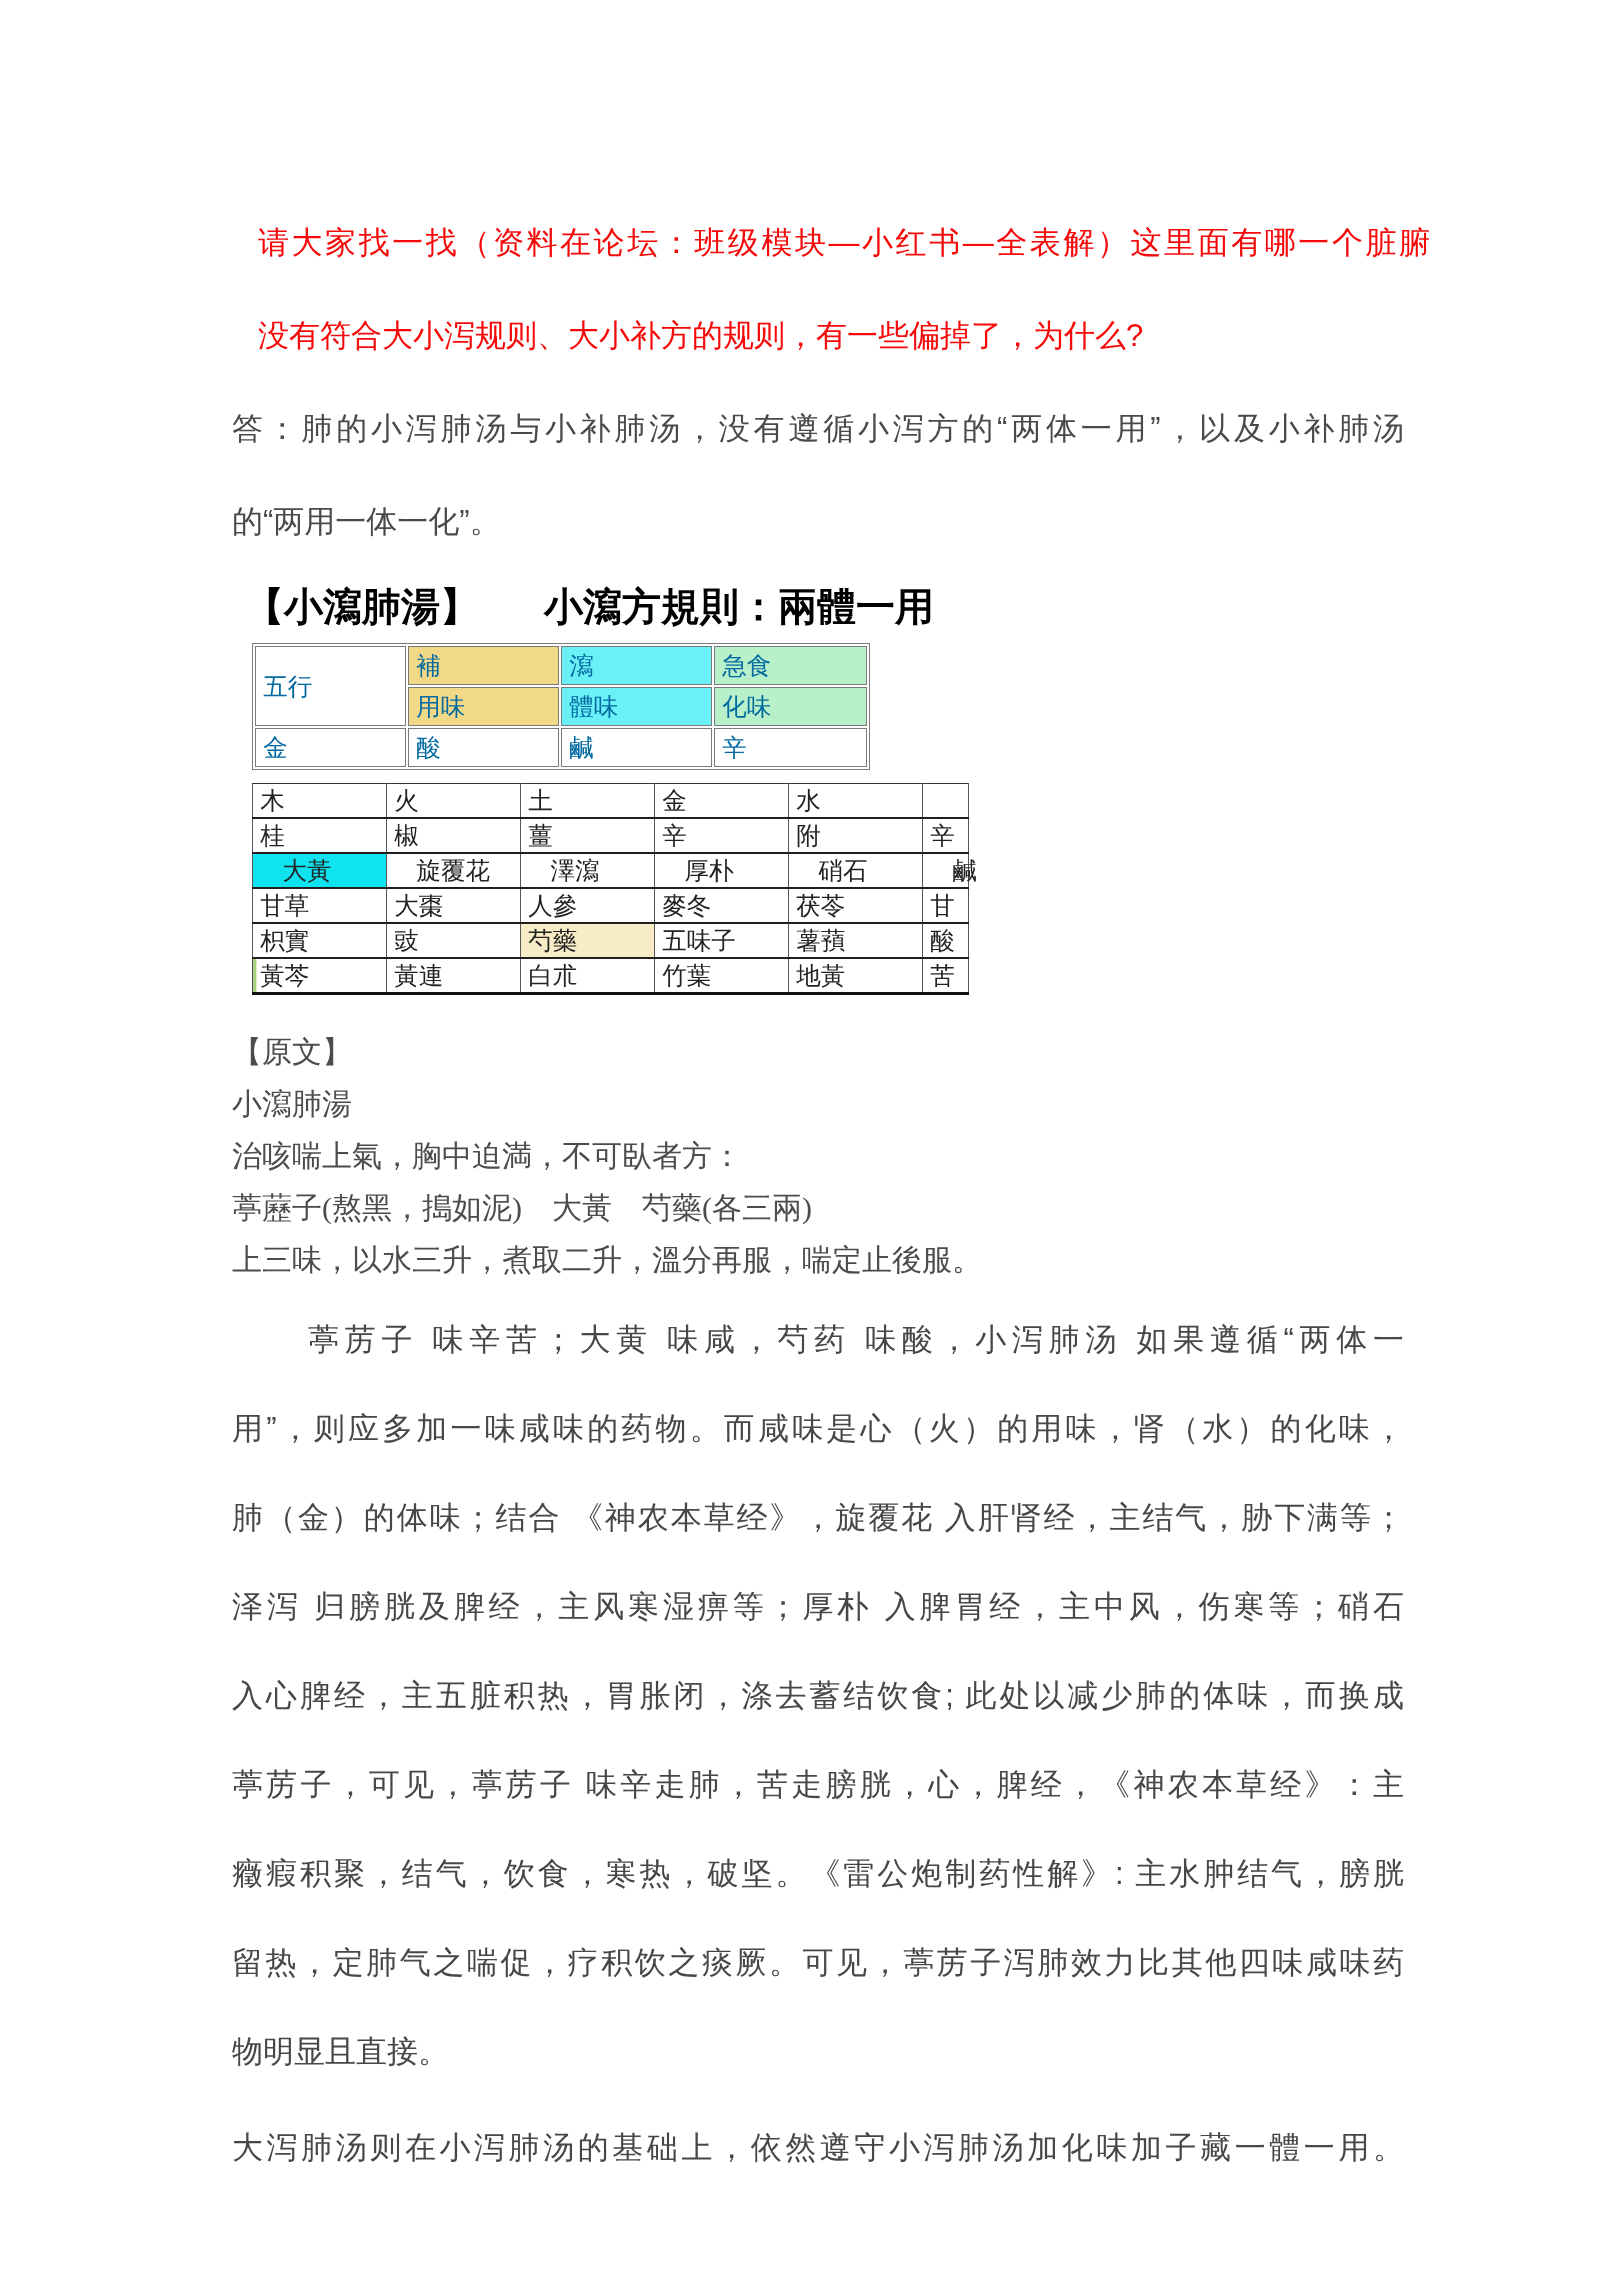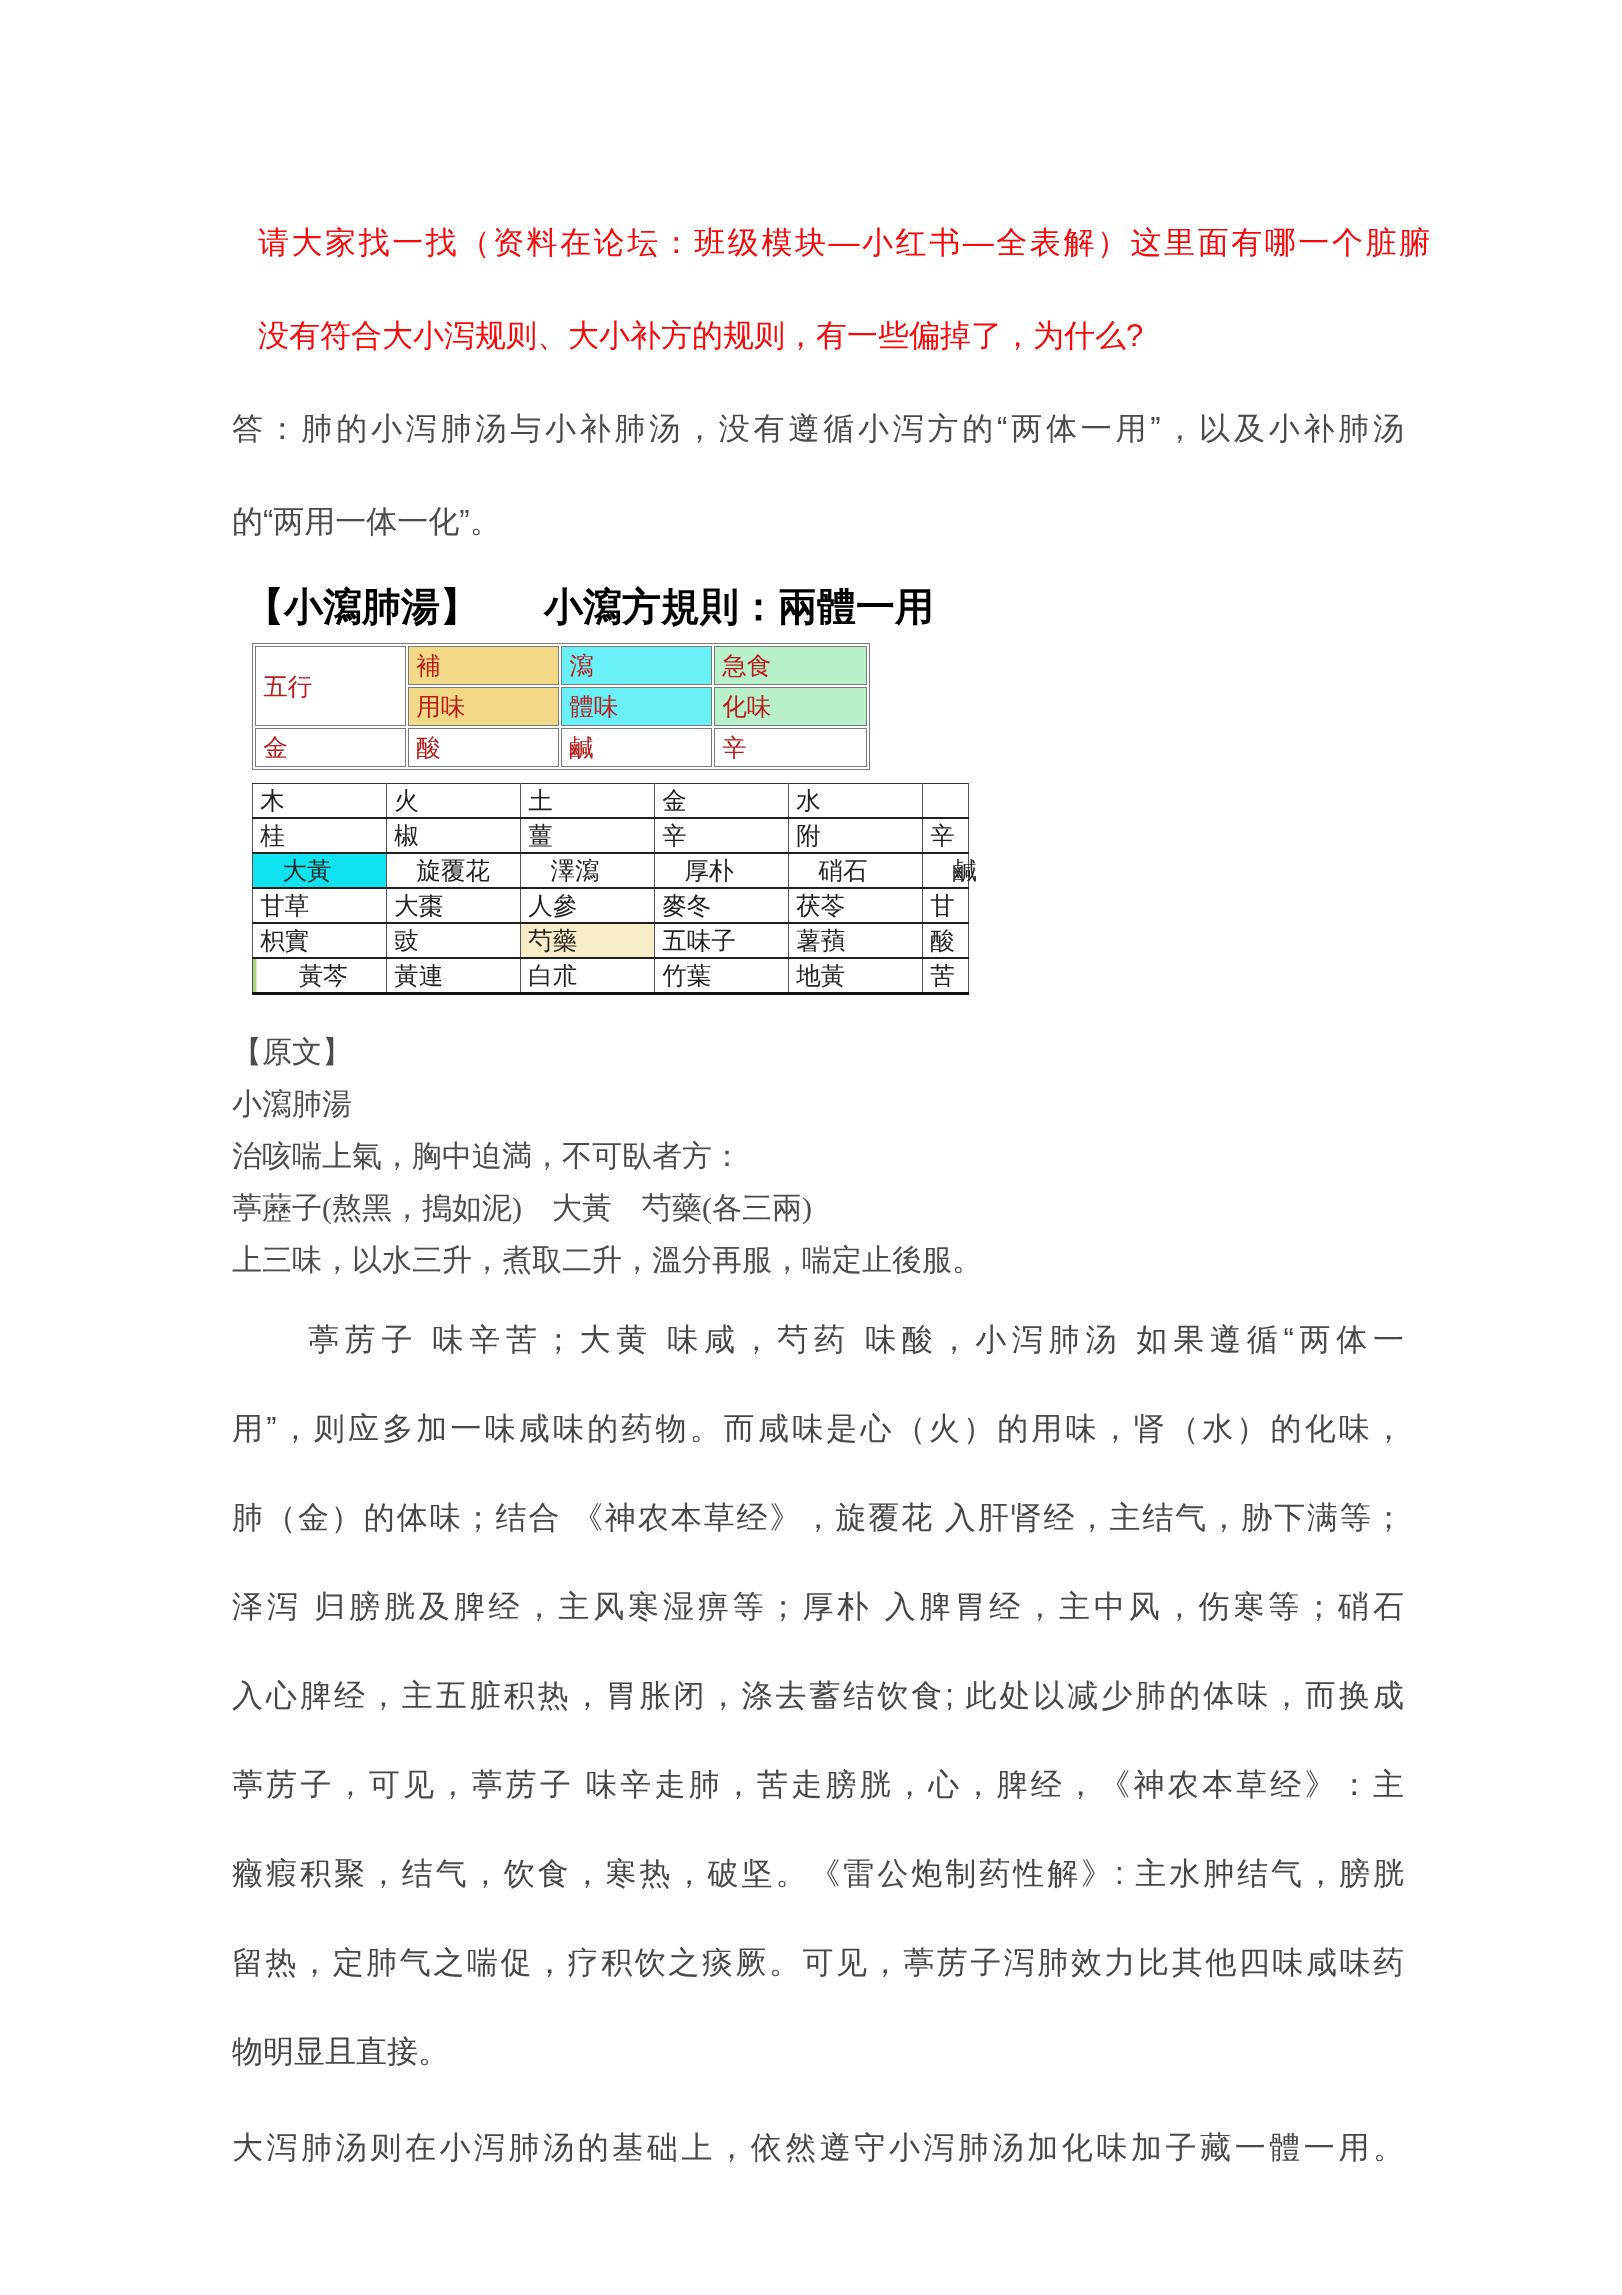--- a/index.html
+++ b/index.html
@@ -23,34 +23,34 @@
 
   
   .heading{margin-top:19px;margin-left:13px;font-size:39px;line-height:40px;
            font-weight:bold;color:#000000;}
   .heading .rule{margin-left:65px;}
 
   
   table{border-spacing:0;}
   .t1{border-collapse:separate;border-spacing:2px;margin:16.4px 0 0 20.4px;
       table-layout:fixed;width:610px;border:1.4px solid #7a7a7a;background:#ffffff;
-      font-size:24.5px;color:#b91c1c;}
+      font-size:24.5px;color:#0369a1;}
   .t1 td{border:1.4px solid #7a7a7a;height:37px;padding:0 0 0 6.8px;
          vertical-align:middle;background:#ffffff;}
 
   
   .t2{border-collapse:collapse;margin:12.3px 0 0 20.4px;table-layout:fixed;
       width:717px;font-size:24.5px;color:#222222;}
   .t2 td{border-top:2px solid #1f1f1f;border-bottom:2px solid #1f1f1f;
          border-left:1.4px solid #565656;border-right:1.4px solid #565656;
          height:30px;padding:0 0 0 6.8px;vertical-align:middle;background:#ffffff;}
   .t2 tr:first-child td{border-top:1.4px solid #333333;}
   .t2 tr:nth-child(3) td{border-top:2.7px solid #111111;padding-left:29px;}
   .t2 tr:last-child td{border-bottom:3.4px solid #111111;}
-  .t2 td.green-accent{box-shadow:inset 3.4px 0 0 #a6d37c;text-align:center;}
+  .t2 td.green-accent{box-shadow:inset 3.4px 0 0 #a6d37c;}
 
   
   .kai{margin-top:31px;font-family:"Liberation Serif","DejaVu Serif",serif;
        font-size:30px;line-height:52px;color:#4c4c4c;}
 
   
   .para{font-size:31px;line-height:89px;color:#474747;}
   .p1{margin-top:9.5px;}
   .p2{margin-top:6.8px;}
 </style>

